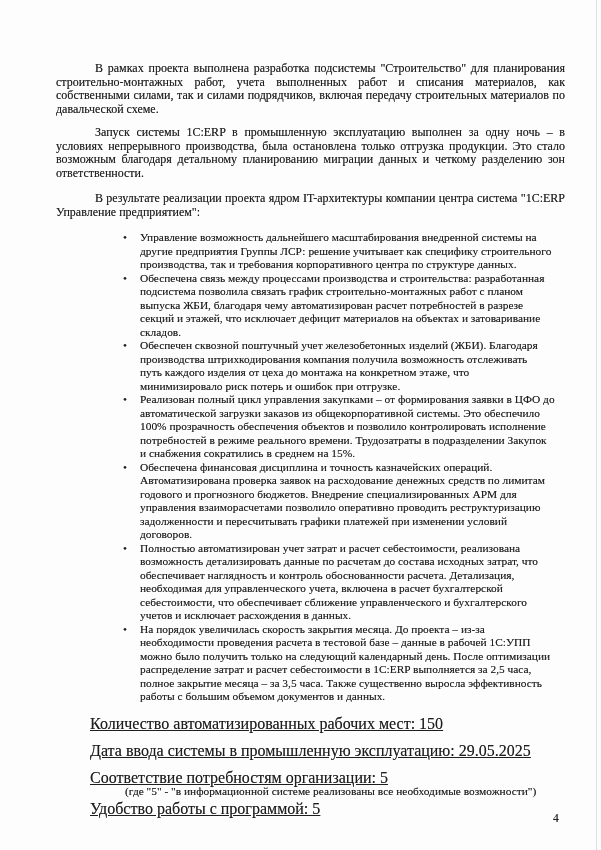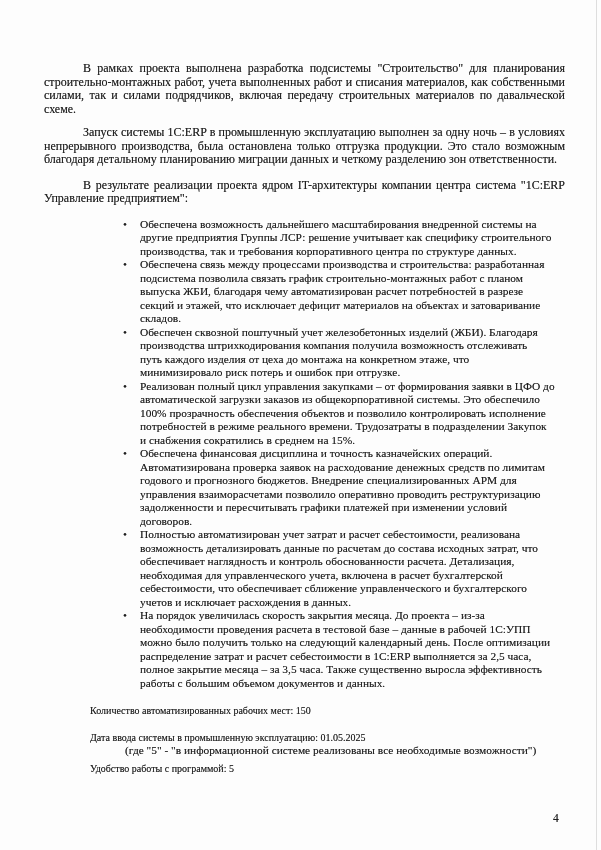--- a/index.html
+++ b/index.html
@@ -17,21 +17,21 @@
     color: #1e1e1e;
     text-shadow: 0 0 0.35px rgba(30,30,30,0.55);
   }
   .content {
     position: absolute;
     left: 44px;
     top: 62px;
     width: 521px;
   }
   .para {
-    margin: 0 0 12px 0;
+    margin: 0 0 12px 12px;
     font-size: 12px;
     line-height: 13.5px;
     text-align: justify;
     text-indent: 39px;
   }
   .para:first-child { margin-bottom: 10px; }
   ul.results {
     list-style: none;
     margin: 6px 0 11px 0;
     padding: 0;
@@ -47,23 +47,24 @@
     left: 79px;
     top: 0;
   }
   li.result .btext {
     display: block;
     white-space: pre-line;
     width: 426px;
   }
   .fact {
     margin: 13.5px 0 0 0;
-    font-size: 10px;
+    font-size: 16px;
     line-height: 13.5px;
     padding-left: 46px;
+    text-decoration: underline;
   }
   .fact.full-left { padding-left: 0; }
   .fact.tight { margin-top: 4px; }
   .note {
     margin: 0;
     font-size: 11.4px;
     line-height: 13.5px;
     padding-left: 81px;
   }
   .pagenum {
@@ -89,21 +90,21 @@
 
     <p class="para">В рамках проекта выполнена разработка подсистемы "Строительство" для планирования строительно-монтажных работ, учета выполненных работ и списания материалов, как собственными силами, так и силами подрядчиков, включая передачу строительных материалов по давальческой схеме.</p>
 
     <p class="para">Запуск системы 1С:ERP в промышленную эксплуатацию выполнен за одну ночь – в условиях непрерывного производства, была остановлена только отгрузка продукции. Это стало возможным благодаря детальному планированию миграции данных и четкому разделению зон ответственности.</p>
 
     <p class="para">В результате реализации проекта ядром IT-архитектуры компании центра система "1С:ERP Управление предприятием":</p>
 
     <ul class="results">
       <li class="result">
         <span class="marker">•</span>
-        <span class="btext">Обеспечена возможность дальнейшего масштабирования внедренной системы на
+        <span class="btext">Управление возможность дальнейшего масштабирования внедренной системы на
 другие предприятия Группы ЛСР: решение учитывает как специфику строительного
 производства, так и требования корпоративного центра по структуре данных.</span>
       </li>
       <li class="result">
         <span class="marker">•</span>
         <span class="btext">Обеспечена связь между процессами производства и строительства: разработанная
 подсистема позволила связать график строительно-монтажных работ с планом
 выпуска ЖБИ, благодаря чему автоматизирован расчет потребностей в разрезе
 секций и этажей, что исключает дефицит материалов на объектах и затоваривание
 складов.</span>
@@ -147,23 +148,24 @@
 необходимости проведения расчета в тестовой базе – данные в рабочей 1С:УПП
 можно было получить только на следующий календарный день. После оптимизации
 распределение затрат и расчет себестоимости в 1С:ERP выполняется за 2,5 часа,
 полное закрытие месяца – за 3,5 часа. Также существенно выросла эффективность
 работы с большим объемом документов и данных.</span>
       </li>
     </ul>
 
     <p class="fact">Количество автоматизированных рабочих мест: 150</p>
 
-    <p class="fact">Дата ввода системы в промышленную эксплуатацию: 01.05.2025</p>
+    <p class="fact">Дата ввода системы в промышленную эксплуатацию: 29.05.2025</p>
 
 
+    <p class="fact">Соответствие потребностям организации: 5</p>
 
     <p class="note">(где "5" - "в информационной системе реализованы все необходимые возможности")</p>
 
     <p class="fact tight">Удобство работы с программой: 5</p>
 
   </div>
 
   <div class="pagenum">4</div>
   <div class="scan-edge"></div>
 </div>

